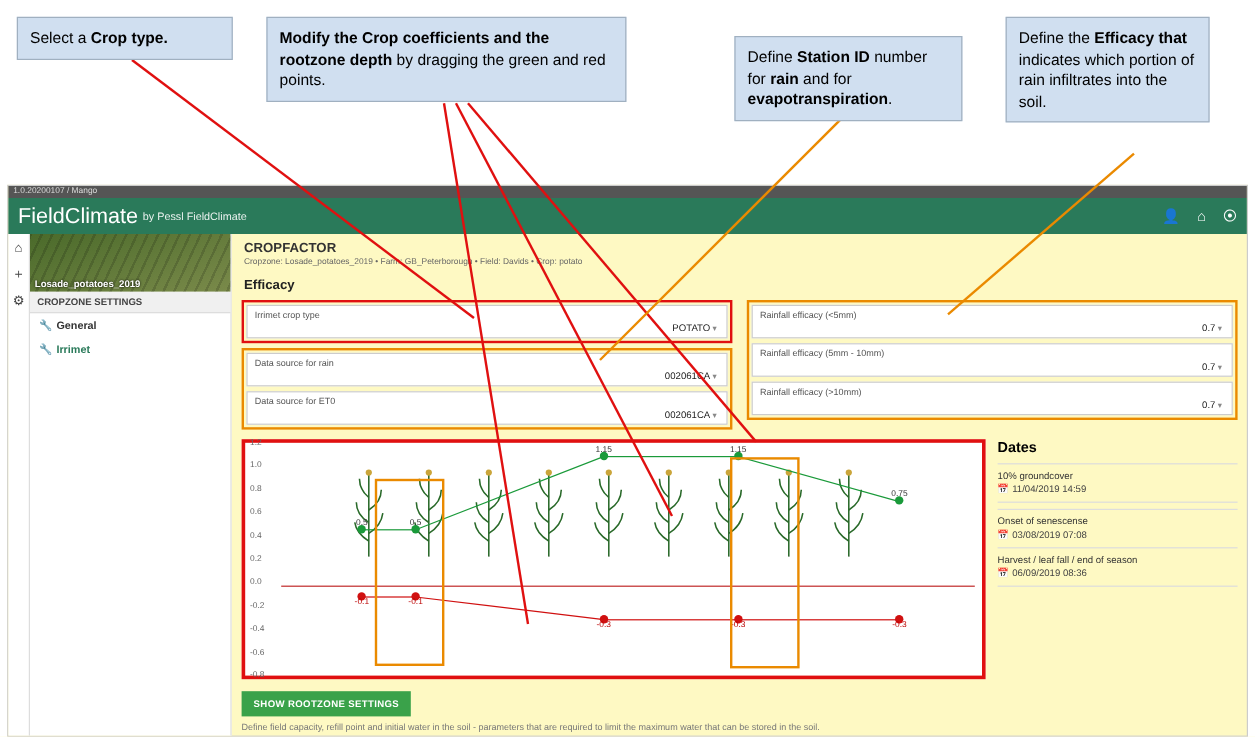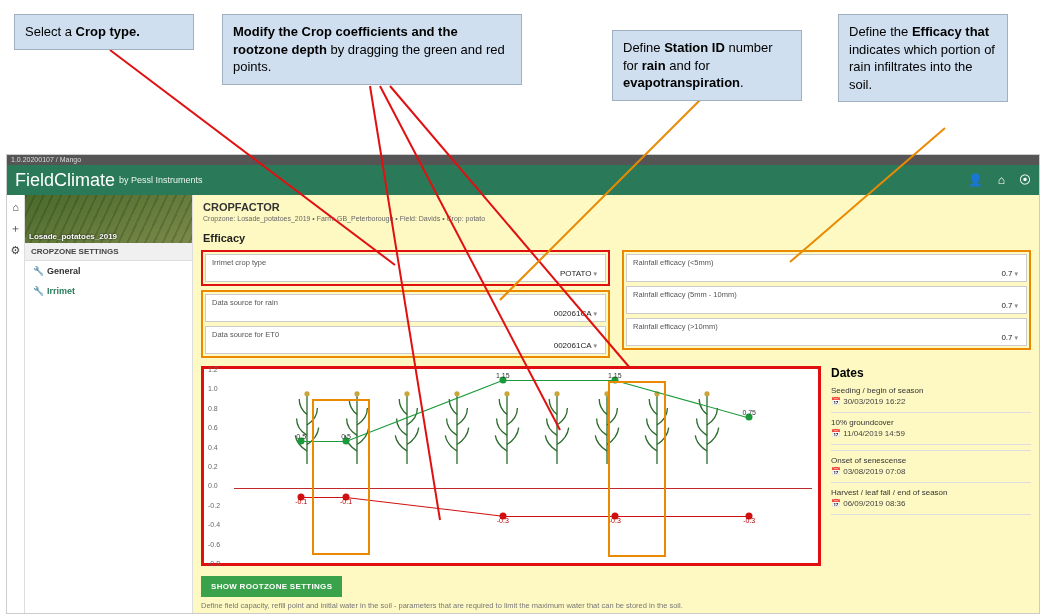--- a/index.html
+++ b/index.html
@@ -82,21 +82,21 @@
 
 <div class="callout" style="left:14px; top:14px; width:180px;">Select a <b>Crop type.</b></div>
 <div class="callout" style="left:222px; top:14px; width:300px;"><b>Modify the Crop coefficients and the rootzone depth</b> by dragging the green and red points.</div>
 <div class="callout" style="left:612px; top:30px; width:190px;">Define <b>Station ID</b> number for <b>rain</b> and for <b>evapotranspiration</b>.</div>
 <div class="callout" style="left:838px; top:14px; width:170px;">Define the <b>Efficacy that</b> indicates which portion of rain infiltrates into the soil.</div>
 
 <div class="app">
   <div class="titlebar">1.0.20200107 / Mango</div>
   <div class="brandbar">
     <span class="logo"><span>FieldClimate</span></span>
-    <span class="sub">by Pessl Instruments</span>
+    <span class="sub">by Pessl FieldClimate</span>
     <div class="right">
       <span>👤</span>
       <span>⌂</span>
       <span>⦿</span>
     </div>
   </div>
   <div class="body">
     <div class="toolstrip">
       <span>⌂</span>
       <span>＋</span>
@@ -367,24 +367,20 @@
               <div class="vlbl red" style="left: 380.8px; top: 141px;">-0.3</div>
               <div class="rpt" style="left: 515.2px; top: 141px;"></div>
               <div class="vlbl red" style="left: 515.2px; top: 141px;">-0.3</div>
             </div>
           <div class="orangesel" style="left:108px; top:30px; width:58px; height:156px;"></div>
           <div class="orangesel" style="left:404px; top:12px; width:58px; height:176px;"></div>
         </div>
         <div class="dates">
           <h3>Dates</h3>
           <div id="dates-list">
-              <div class="dblock">
-                <div class="dl">Seeding / begin of season</div>
-                <div class="dv">30/03/2019 16:22</div>
-              </div>
               <hr>
               <div class="dblock">
                 <div class="dl">10% groundcover</div>
                 <div class="dv">11/04/2019 14:59</div>
               </div>
               <hr>
               <hr>
               <div class="dblock">
                 <div class="dl">Onset of senescense</div>
                 <div class="dv">03/08/2019 07:08</div>

